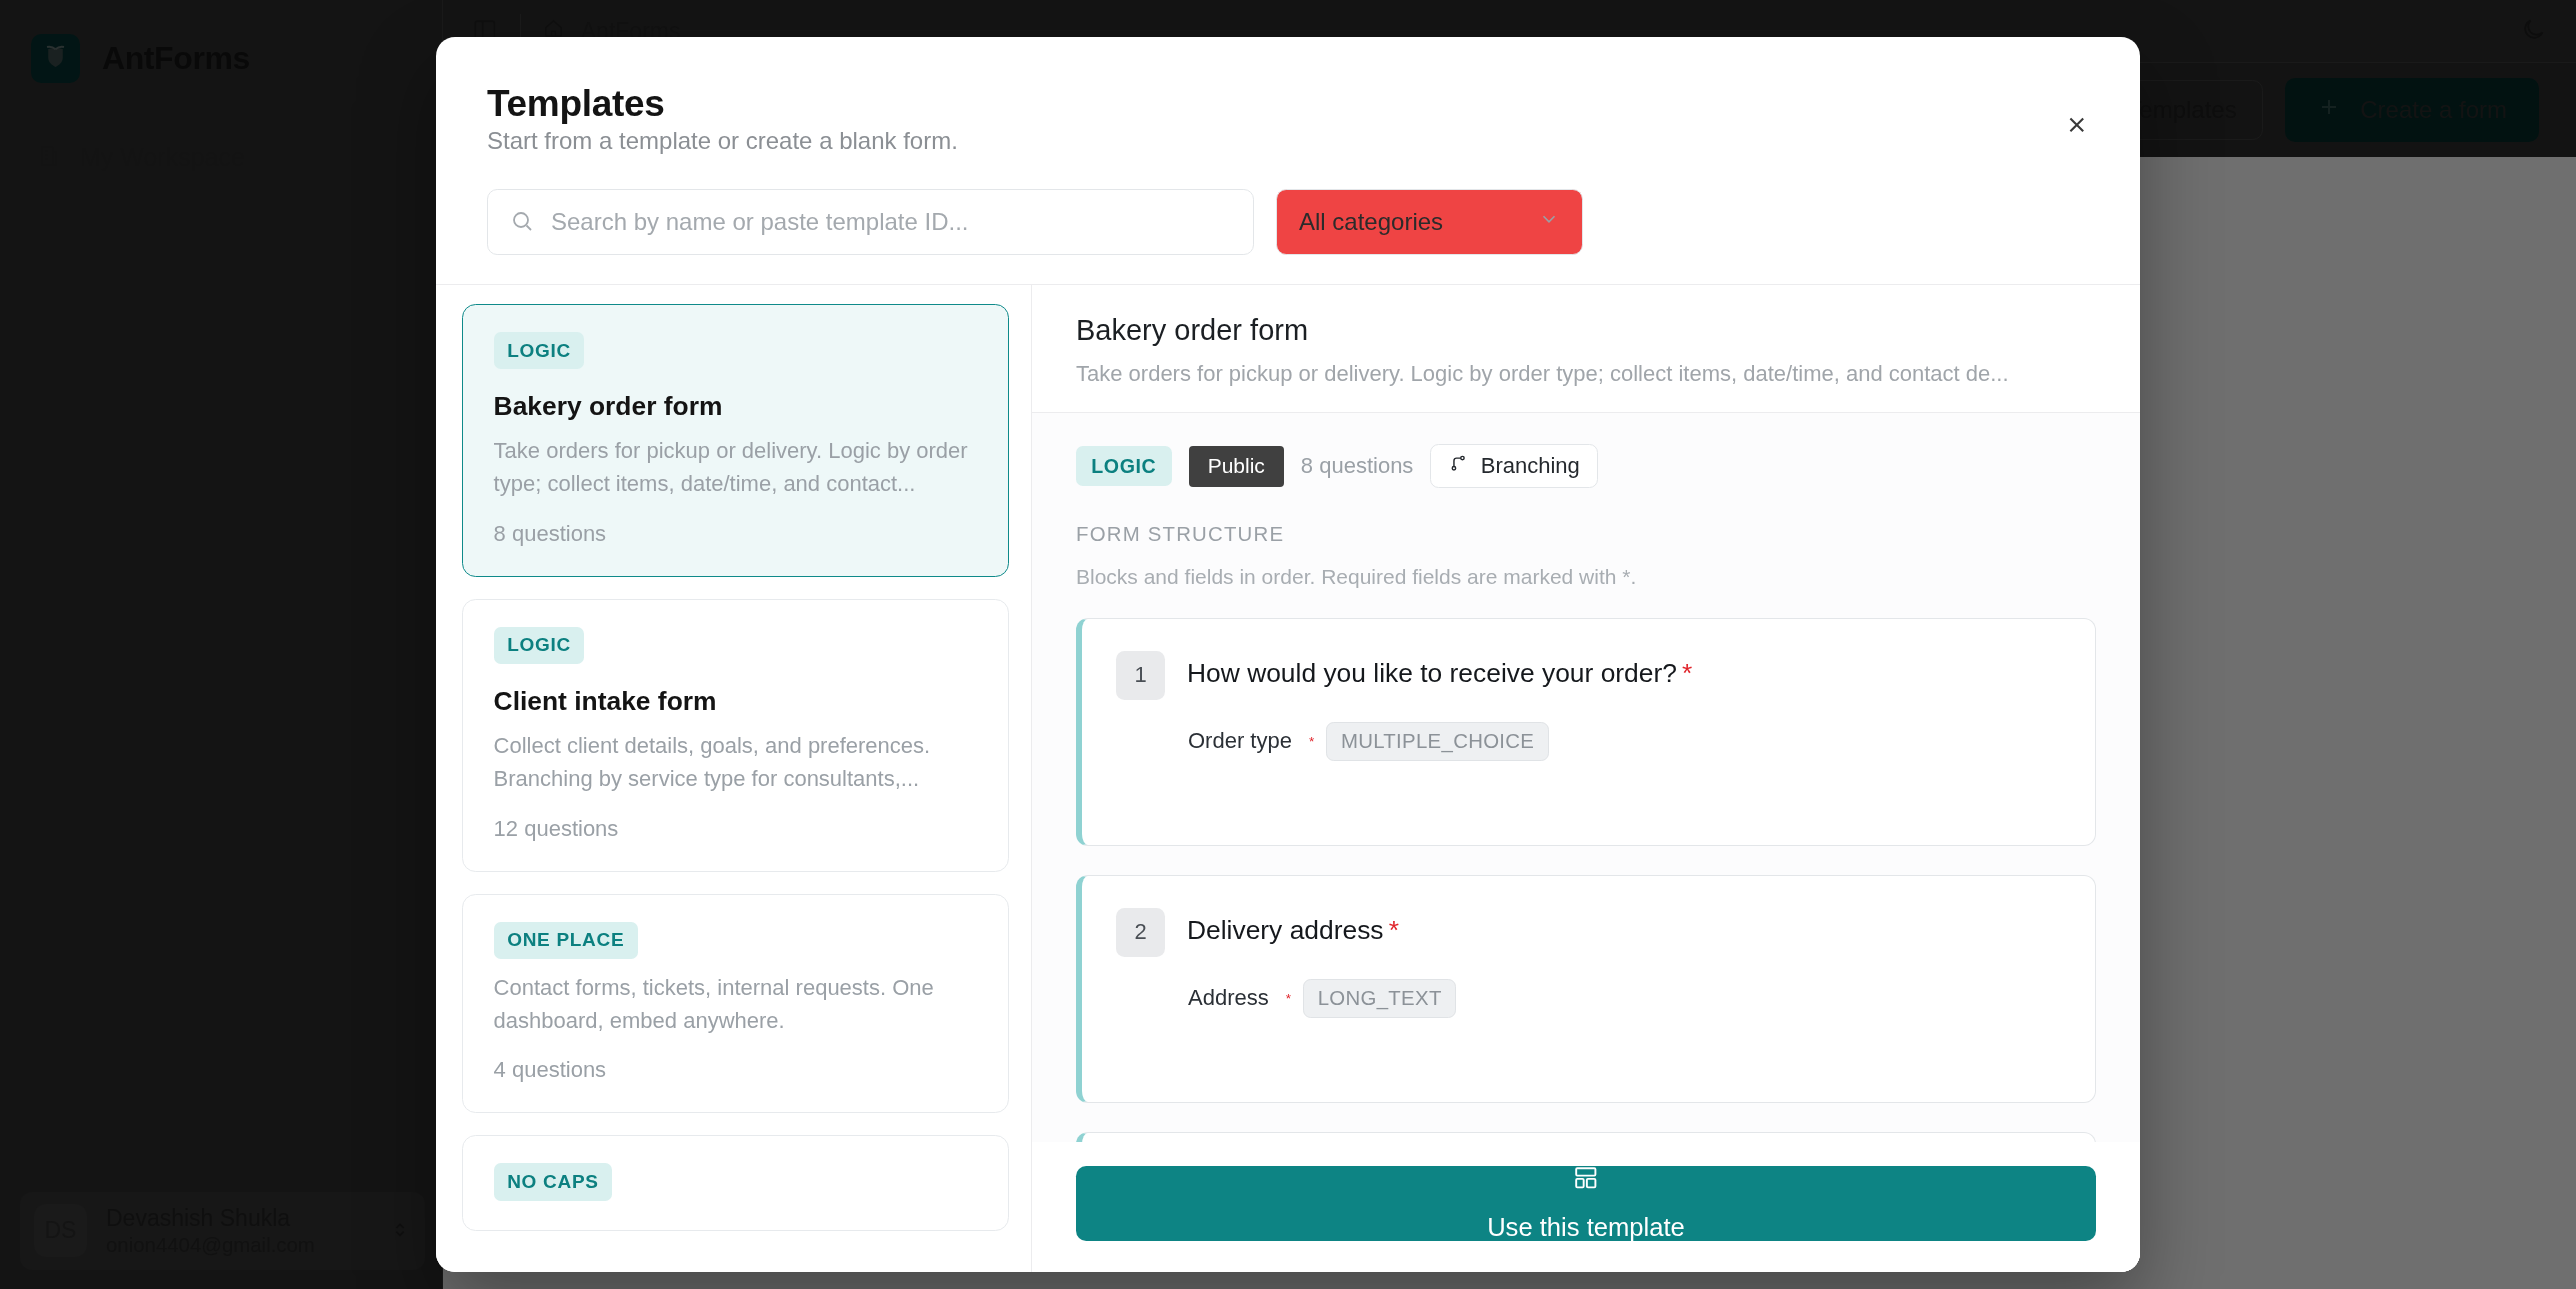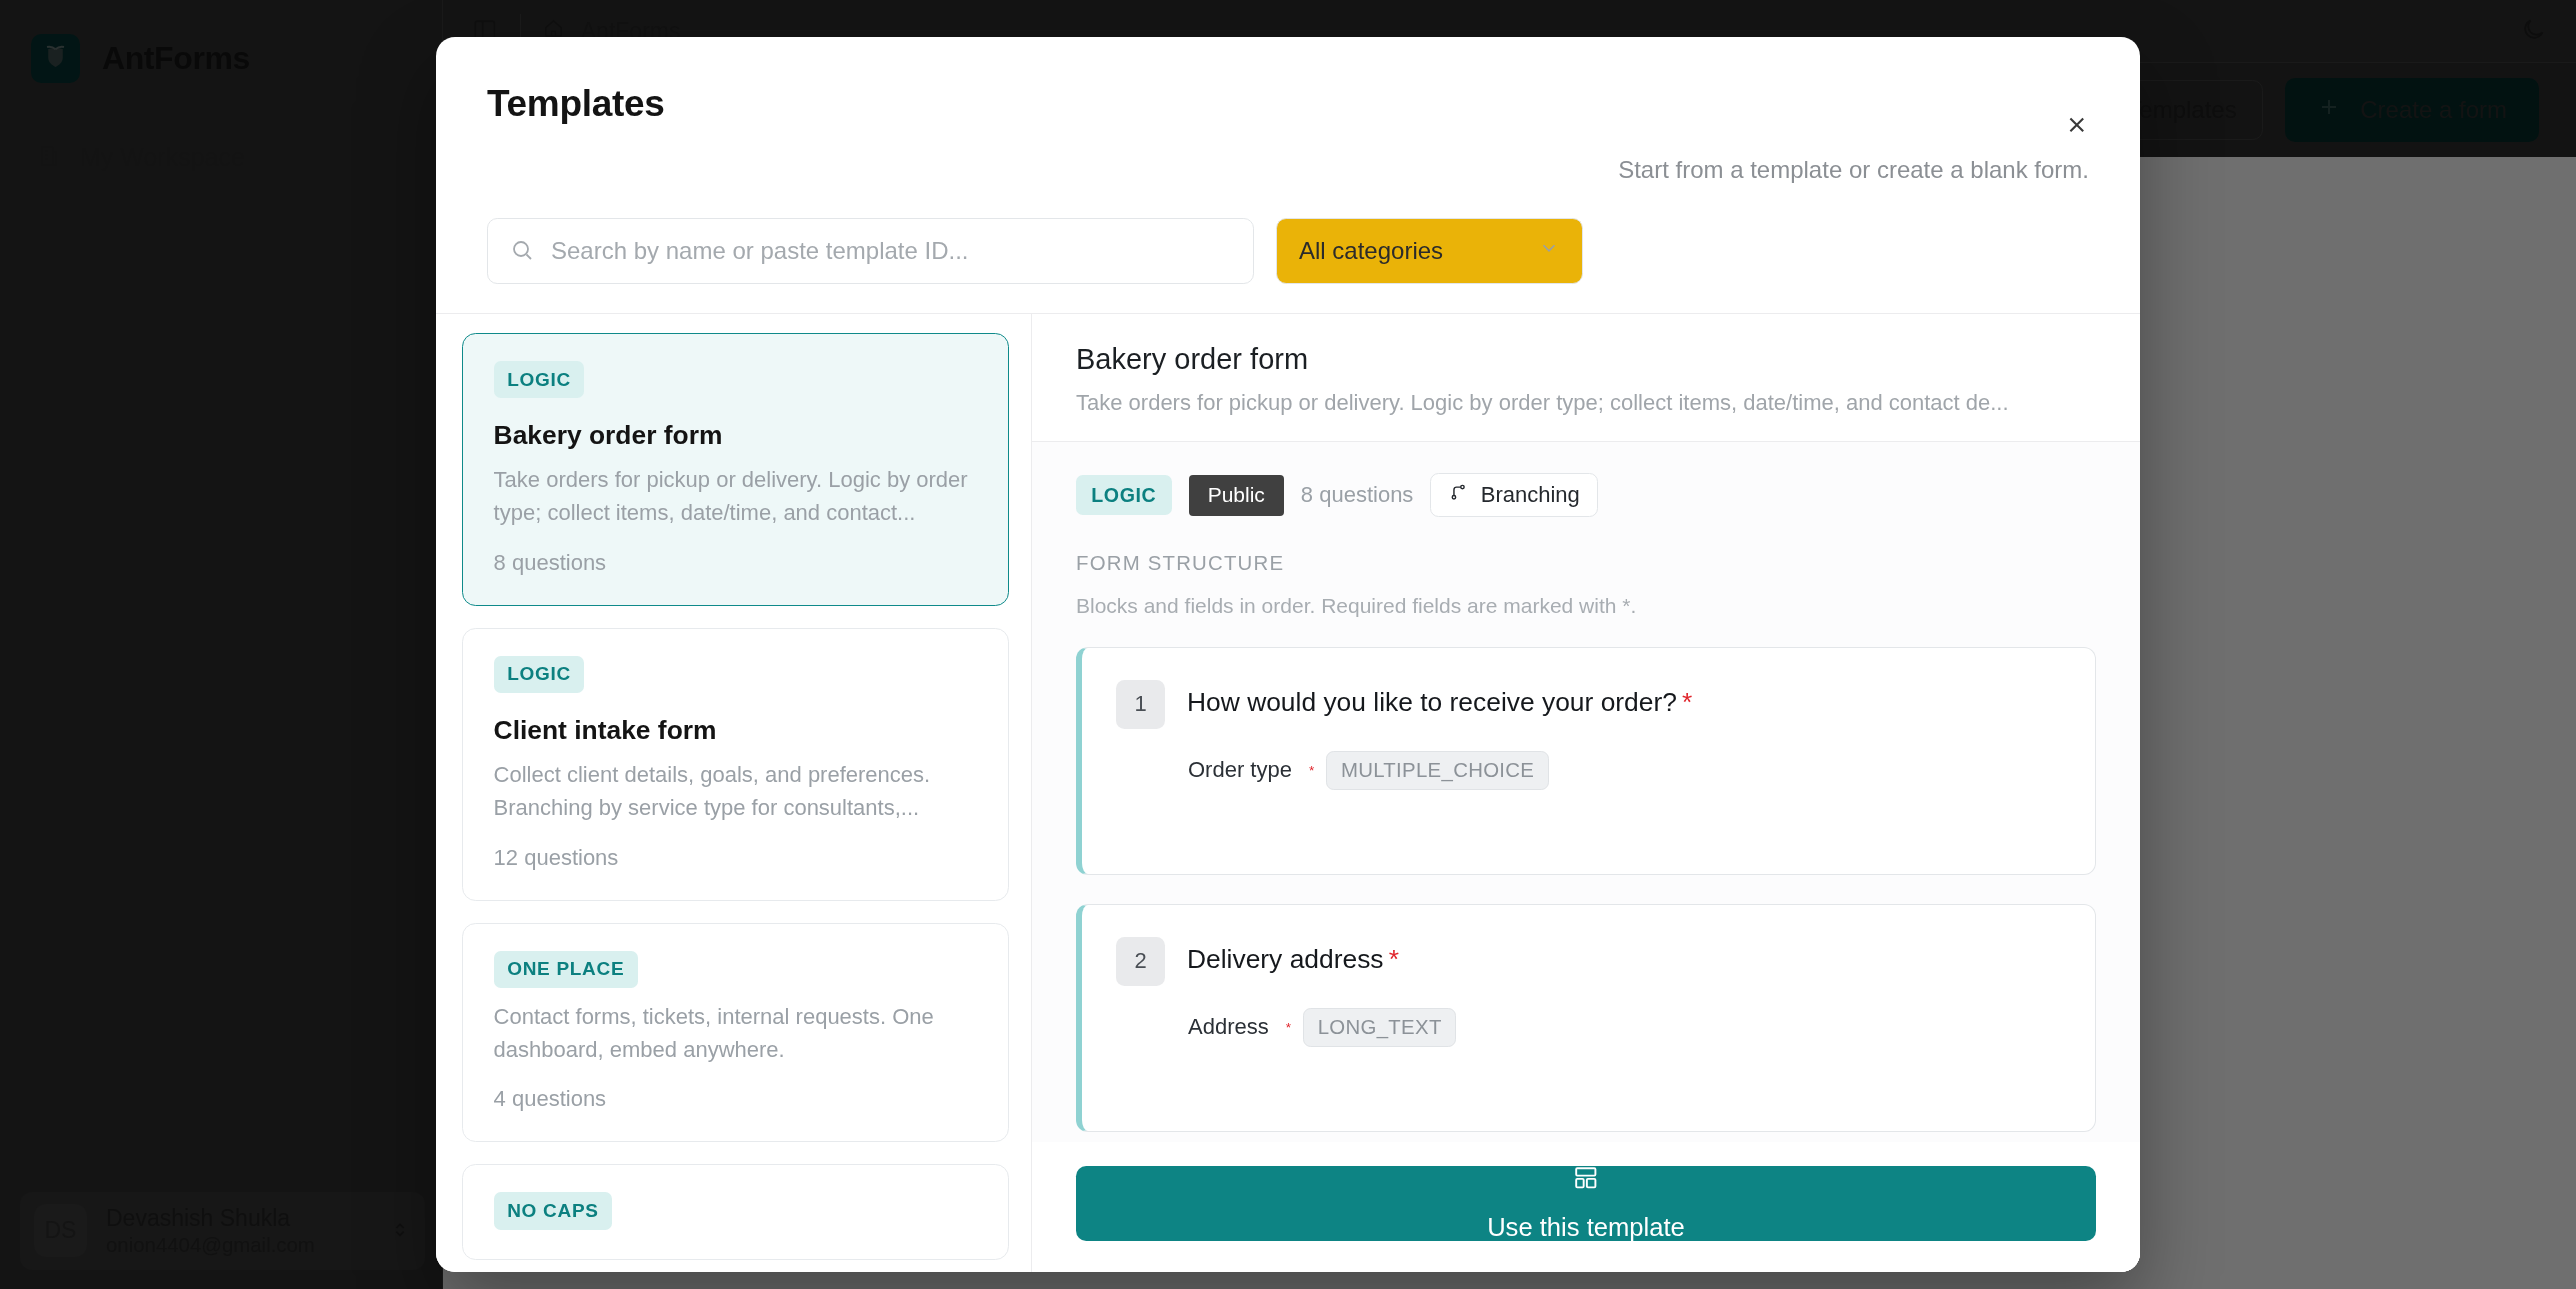--- a/index.html
+++ b/index.html
@@ -74,42 +74,42 @@
   .modal {
     position: absolute; left: 436px; top: 37px;
     width: 1704px; height: 1235px;
     background: #ffffff; border-radius: 19px;
     box-shadow: 0 34px 77px rgba(0,0,0,0.35);
     display: flex; flex-direction: column; overflow: hidden;
   }
 
   .modal-head { padding: 46px 51px 0 51px; position: relative; }
   .modal-title { font-size: 37px; font-weight: 600; color: #141414; letter-spacing: -0.3px; }
-  .modal-sub { font-size: 24px; color: #8b8f94; margin-top: 31px; text-align: right; }
+  .modal-sub { font-size: 24px; color: #8b8f94; margin-top: 2px; }
   .close-btn {
     position: absolute; right: 44px; top: 68px; width: 39px; height: 39px;
     display: flex; align-items: center; justify-content: center;
     background: transparent; border: none; cursor: pointer;
   }
 
   .filters { display: flex; gap: 22px; padding: 34px 51px 29px 51px; }
   .search-wrap {
     flex: 0 0 767px; display: flex; align-items: center; gap: 17px;
     height: 66px; padding: 0 22px;
     border: 0.9px solid #e3e6e9; border-radius: 10.2px; background: #fff;
   }
   .search-input {
     border: none; outline: none; flex: 1; font-size: 24px; color: #2b2b2b;
     font-family: inherit; background: transparent;
   }
   .search-input::placeholder { color: #a4a9ae; }
   .select-wrap {
     flex: 0 0 307px; display: flex; align-items: center; justify-content: space-between;
     height: 66px; padding: 0 22px;
-    border: 0.9px solid #e3e6e9; border-radius: 10.2px; background: #eab308;
+    border: 0.9px solid #e3e6e9; border-radius: 10.2px; background: #ef4444;
     font-size: 24px; color: #2b2b2b;
   }
 
   .modal-body { flex: 1; display: flex; min-height: 0; border-top: 0.9px solid #ececee; }
 
   
   .tpl-list {
     flex: 0 0 596px; padding: 19px 22px 0 25.6px; overflow: hidden;
     border-right: 0.9px solid #ececee; background: #fff;
   }

